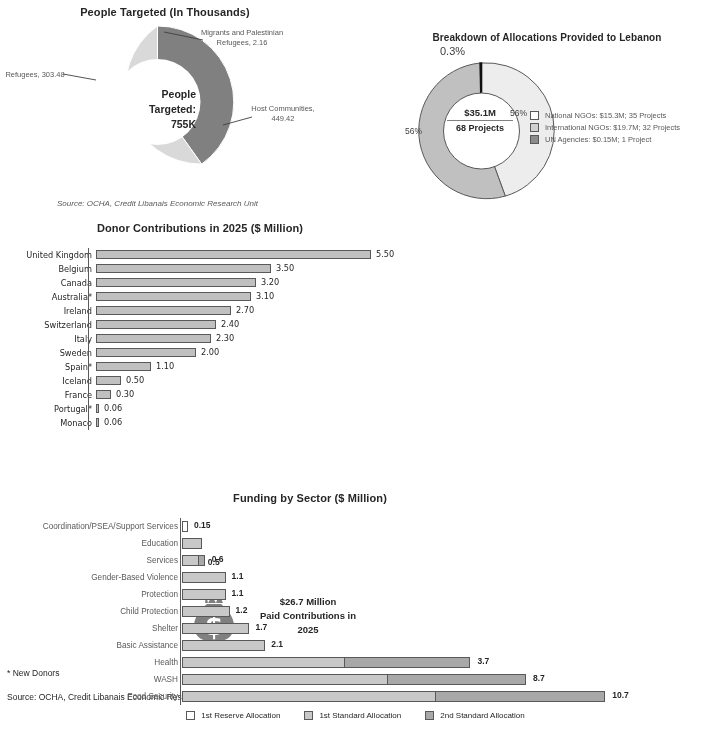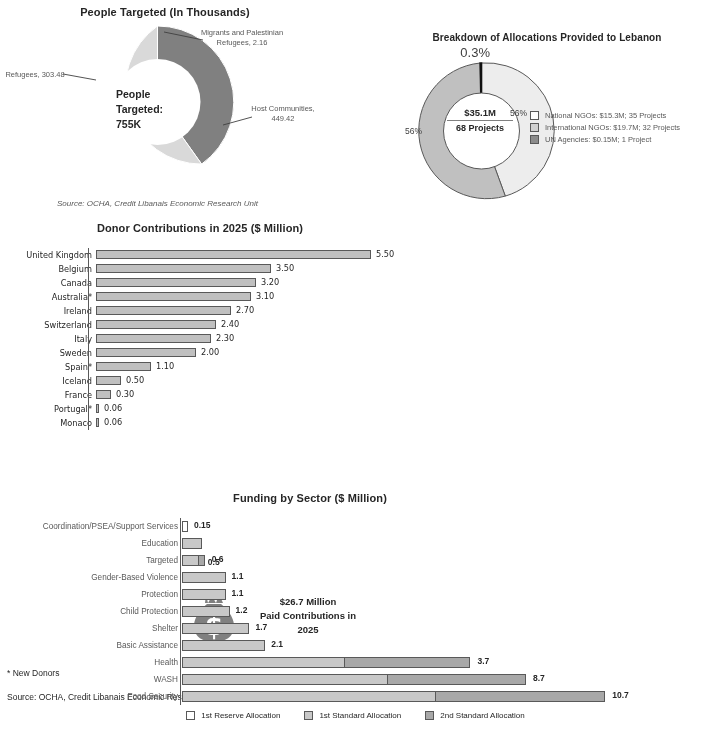--- a/index.html
+++ b/index.html
@@ -32,41 +32,41 @@
   }
 
   
   #donut1-wrap { left: 0; top: 0; width: 370px; height: 215px; }
   #donut1-title { left: 0; top: 6px; width: 330px; }
   #donut1-svg { left: 55px; top: 22px; }
   .donut-center-line {
     font-size: 10.5px;
     font-weight: bold;
     color: #262626;
-    text-align: left;
+    text-align: right;
     line-height: 15px;
   }
   #donut1-center {
     left: 116px; top: 87px; width: 80px;
   }
   .callout-label {
     font-size: 7.5px;
     color: #595959;
     line-height: 10px;
   }
   #d1-lbl-migrants { left: 196px; top: 28px; width: 92px; text-align: center; }
   #d1-lbl-refugees { left: 2px;  top: 70px; width: 66px; text-align: center; }
   #d1-lbl-host     { left: 240px; top: 104px; width: 86px; text-align: center; }
   #donut1-source { left: 57px; top: 199px; }
 
   
   #donut2-wrap { left: 380px; top: 0; width: 331px; height: 200px; margin-top: 26px; }
   #donut2-title { left: 22px; top: 6px; width: 290px; font-size: 10px; }
   #donut2-svg { left: 24px; top: 30px; }
-  #donut2-pct-top { left: 60px; top: 19px; width: 50px; text-align: right; font-size: 13px; color:#404040;}
+  #donut2-pct-top { left: 60px; top: 19px; width: 50px; text-align: left; font-size: 11px; color:#404040;}
   #donut2-pct-44 { left: 130px; top: 82px; font-size: 8.5px; color:#404040; }
   #donut2-pct-56 { left: 25px; top: 100px; font-size: 8.5px; color:#404040; }
   #donut2-center { left: 61px; top: 81px; width: 78px; text-align: center; }
   #donut2-center .amount { font-size: 9.5px; font-weight: bold; color: #262626; }
   #donut2-center .rule { height:1px; background:#808080; margin:2px 6px 2px 6px; }
   #donut2-center .projects { font-size: 9px; font-weight: bold; color: #262626; }
 
   #donut2-legend { left: 150px; top: 85px; width: 180px; }
   .legend-row { display: flex; align-items: center; margin-bottom: 3px; }
   .legend-swatch {
@@ -349,21 +349,21 @@
       <div class="sector-row">
         <div class="sector-cat">Education</div>
         <div class="sector-barbox">
           <div class="sector-bar">
             <div class="seg seg-std1" style="width: 19.8276px;"></div>
           </div>
           <div class="sector-val" style="left: 25.8276px; margin-top: 20px;">0.5</div>
         </div>
       </div>
       <div class="sector-row">
-        <div class="sector-cat">Targeted</div>
+        <div class="sector-cat">Services</div>
         <div class="sector-barbox">
           <div class="sector-bar">
             <div class="seg seg-std1" style="width: 16.6552px;"></div>
             <div class="seg seg-std2" style="width: 7.13793px;"></div>
           </div>
           <div class="sector-val" style="left: 29.7931px;">0.6</div>
         </div>
       </div>
       <div class="sector-row">
         <div class="sector-cat">Gender-Based Violence</div>

